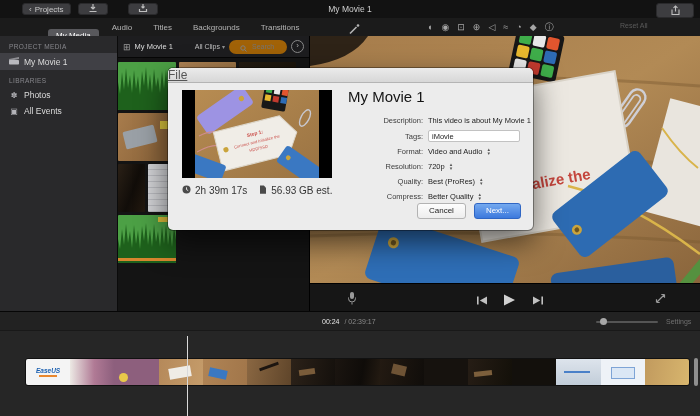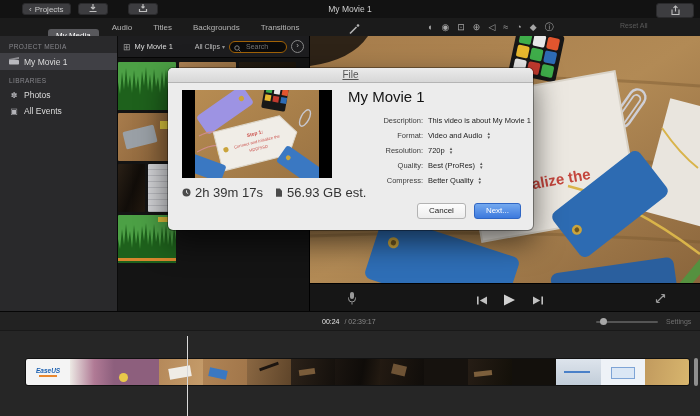--- a/index.html
+++ b/index.html
@@ -35,21 +35,21 @@
   .side-ic{color:#b3b3b8;font-size:8px;width:10px;text-align:center;}
   .disc{color:#9a9a9f;font-size:7px;width:6px;}
 
   
   .browser{position:absolute;left:118px;top:36px;width:192px;height:275px;background:#141414;border-right:1px solid #000;box-sizing:border-box;}
   .browser-header{height:22px;background:#1d1d1f;border-bottom:1px solid #060606;display:flex;align-items:center;padding:0 5px;gap:4px;box-sizing:border-box;}
   .bh-grid{color:#9a9a9a;font-size:9px;}
   .bh-title{font-size:7.5px;color:#ddd;white-space:nowrap;}
   .bh-filter{margin-left:auto;font-size:7px;color:#c0c0c0;white-space:nowrap;}
   .bh-chev{font-size:6px;color:#909090;}
-  .search{width:58px;height:12px;background:#0b0b0b;border:1px solid #a16207;border-radius:7px;display:flex;align-items:center;padding:0 4px;gap:3px;box-sizing:border-box;}
+  .search{width:58px;height:12px;background:#0b0b0b;border:7px solid #a16207;border-radius:7px;display:flex;align-items:center;padding:0 4px;gap:3px;box-sizing:border-box;}
   .search input{flex:1;min-width:0;background:transparent;border:0;outline:0;color:#bbb;font-size:7px;font-family:"Liberation Sans",sans-serif;}
   .fwd{width:11px;height:11px;border:1px solid #8a8a8a;border-radius:50%;color:#aaa;font-size:8px;line-height:10px;text-align:center;flex:0 0 auto;}
   .body-clips{position:absolute;left:0;top:22px;right:0;bottom:0;}
   .thumb{position:absolute;border-radius:1px;overflow:hidden;}
   .t-audio{background:#4ca045;}
   .t-audio svg{display:block;}
   .t-desk{background:linear-gradient(115deg,#a87c4c,#8d663c 70%);}
   .t-desk::after{content:"";position:absolute;left:6px;top:15px;width:32px;height:18px;background:#9aa0a6;border-radius:2px;transform:rotate(-14deg);}
   .t-desk::before{content:"";position:absolute;right:6px;top:8px;width:10px;height:8px;background:#d8c23c;}
   .t-dark{background:linear-gradient(110deg,#2a2016,#110d09 55%,#241a10);}
@@ -64,24 +64,24 @@
   .video{position:absolute;left:0;top:0;}
   .controls{position:absolute;left:0;top:247px;width:390px;height:28px;background:#161616;border-top:1px solid #000;box-sizing:border-box;}
   .mic{position:absolute;left:36px;top:7px;}
   .pc{position:absolute;top:8px;}
   .pc-prev{left:166px;} .pc-play{left:192px;} .pc-next{left:222px;} .pc-exp{left:344px;top:7px;}
 
   
   .dialog{position:absolute;left:168px;top:68px;width:365px;height:162px;background:#ececec;border-radius:5px;
           box-shadow:0 12px 30px rgba(0,0,0,.6),0 0 0 1px rgba(0,0,0,.35);z-index:10;}
   .dlg-titlebar{height:14px;background:linear-gradient(#ebebeb,#d7d7d7);border-bottom:1px solid #b4b4b4;
-                border-radius:5px 5px 0 0;text-align:center;font-size:10px;color:#555;line-height:14px;text-decoration:underline;}
+                border-radius:5px 5px 0 0;font-size:12px;color:#555;line-height:14px;text-decoration:underline;}
   .preview{position:absolute;left:14px;top:22px;width:150px;height:88px;background:#000;}
   .preview svg{position:absolute;left:13px;top:0;}
-  .meta{position:absolute;left:14px;top:117px;display:flex;align-items:flex-end;gap:4px;font-size:13px;color:#333;}
+  .meta{position:absolute;left:14px;top:117px;display:flex;align-items:flex-end;gap:4px;font-size:10px;color:#333;}
   .meta .gap{width:4px;}
   .dlg-title{position:absolute;left:180px;top:20px;font-size:15px;color:#141414;}
   .fields{position:absolute;left:180px;top:47px;width:180px;}
   .frow{display:flex;align-items:center;margin-bottom:4px;min-height:11px;}
   .flabel{width:80px;text-align:right;font-size:7.5px;color:#3c3c3c;padding-right:5px;box-sizing:border-box;flex:0 0 auto;}
   .fvalue{font-size:7.5px;color:#222;white-space:nowrap;}
   .tags-input{width:92px;height:12px;background:#fff;border:1px solid #c2c2c2;border-radius:2px;font-size:7.5px;color:#222;
               padding:0 3px;box-sizing:border-box;font-family:"Liberation Sans",sans-serif;outline:0;}
   .stepper{display:inline-flex;flex-direction:column;margin-left:5px;vertical-align:middle;line-height:3.6px;}
   .stepper span{font-size:5px;color:#555;}
@@ -389,20 +389,24 @@
           </svg></span>
       <span>56.93 GB est.</span>
     </div>
     <div class="dlg-title">My Movie 1</div>
     <div class="fields">
       <div class="frow">
         <span class="flabel">Description:</span>
         <span class="fvalue">This video is about My Movie 1</span>
       </div>
       <div class="frow">
+        <span class="flabel">Tags:</span>
+        <input class="tags-input" value="iMovie" style="">
+      </div>
+      <div class="frow">
         <span class="flabel">Format:</span>
         <span class="fvalue">Video and Audio</span>
         <span class="stepper">
             <span>▴</span>
             <span>▾</span>
           </span>
       </div>
       <div class="frow">
         <span class="flabel">Resolution:</span>
         <span class="fvalue">720p</span>

